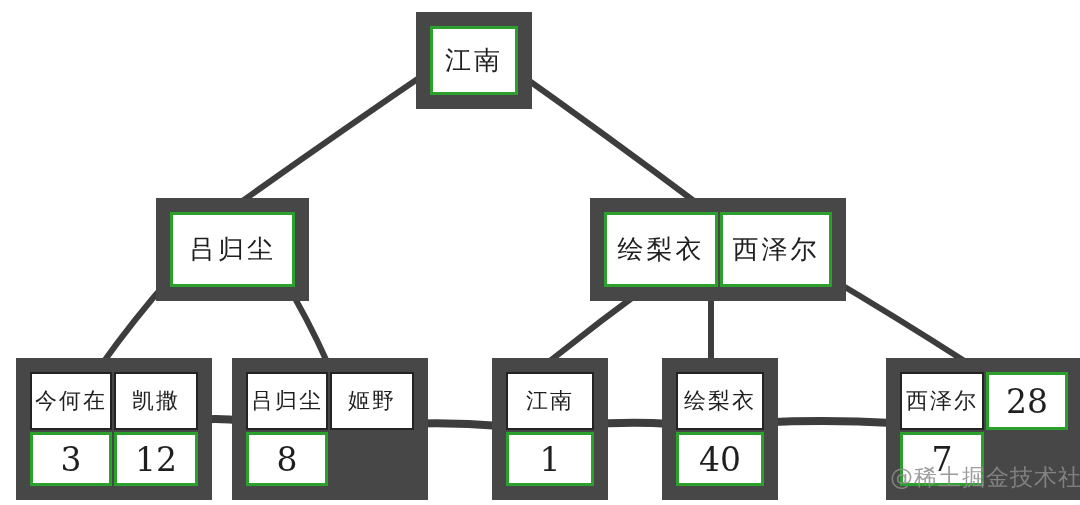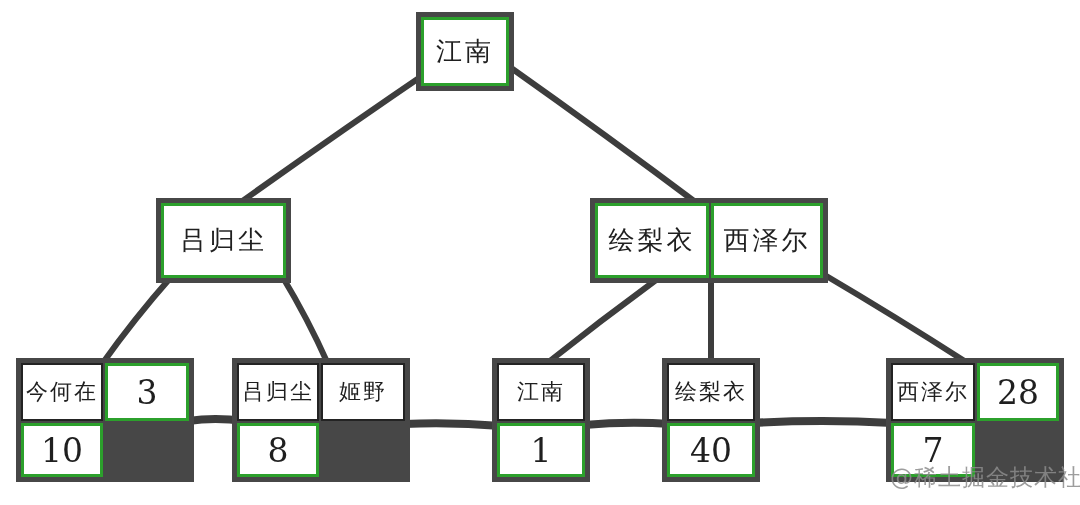--- a/index.html
+++ b/index.html
@@ -14,21 +14,21 @@
   body{
     width:1080px;height:505px;position:relative;background:#ffffff;
     font-family:"DejaVu Serif","Liberation Serif",serif;color:var(--text);
     overflow:hidden;
   }
   #edge-layer{position:absolute;left:0;top:0;width:1080px;height:505px;z-index:1;}
   #edge-layer path{stroke:var(--edge-dark);fill:none;stroke-linecap:round;}
   .edge{stroke-width:6px;}
   .leaf-link{stroke-width:8px;}
 
-  .node{position:absolute;z-index:2;background:var(--frame-dark);padding:5px;
+  .node{position:absolute;z-index:2;background:var(--frame-dark);padding:14px;
         display:flex;gap:2px;box-sizing:border-box;}
   .inode-cell{
     background:#fff;border:3px solid var(--node-green);box-sizing:border-box;
     display:flex;align-items:center;justify-content:center;
     font-size:26px;letter-spacing:3px;
   }
   .leaf{display:grid;grid-template-rows:58px 54px;gap:2px;}
   .key-cell{
     background:#fff;border:2px solid var(--key-border);box-sizing:border-box;
     display:flex;align-items:center;justify-content:center;
@@ -81,25 +81,28 @@
   </div>
   <div class="inode-cell" style="width:112px;height:75px;">
     <span>西泽尔</span>
   </div>
 </div>
 
 <div class="node leaf" style="left:16px;top:358px;grid-template-columns:82px 84px;">
   <div class="key-cell">
       <span>今何在</span>
     </div>
+  <div class="key-cell">
+      <span>凯撒</span>
+    </div>
   <div class="value-cell">
       <span>3</span>
     </div>
   <div class="value-cell">
-      <span>10</span>
+      <span>12</span>
     </div>
 </div>
 
 <div class="node leaf" style="left:232px;top:358px;grid-template-columns:82px 84px;">
   <div class="key-cell">
       <span>吕归尘</span>
     </div>
   <div class="key-cell">
       <span>姬野</span>
     </div>

